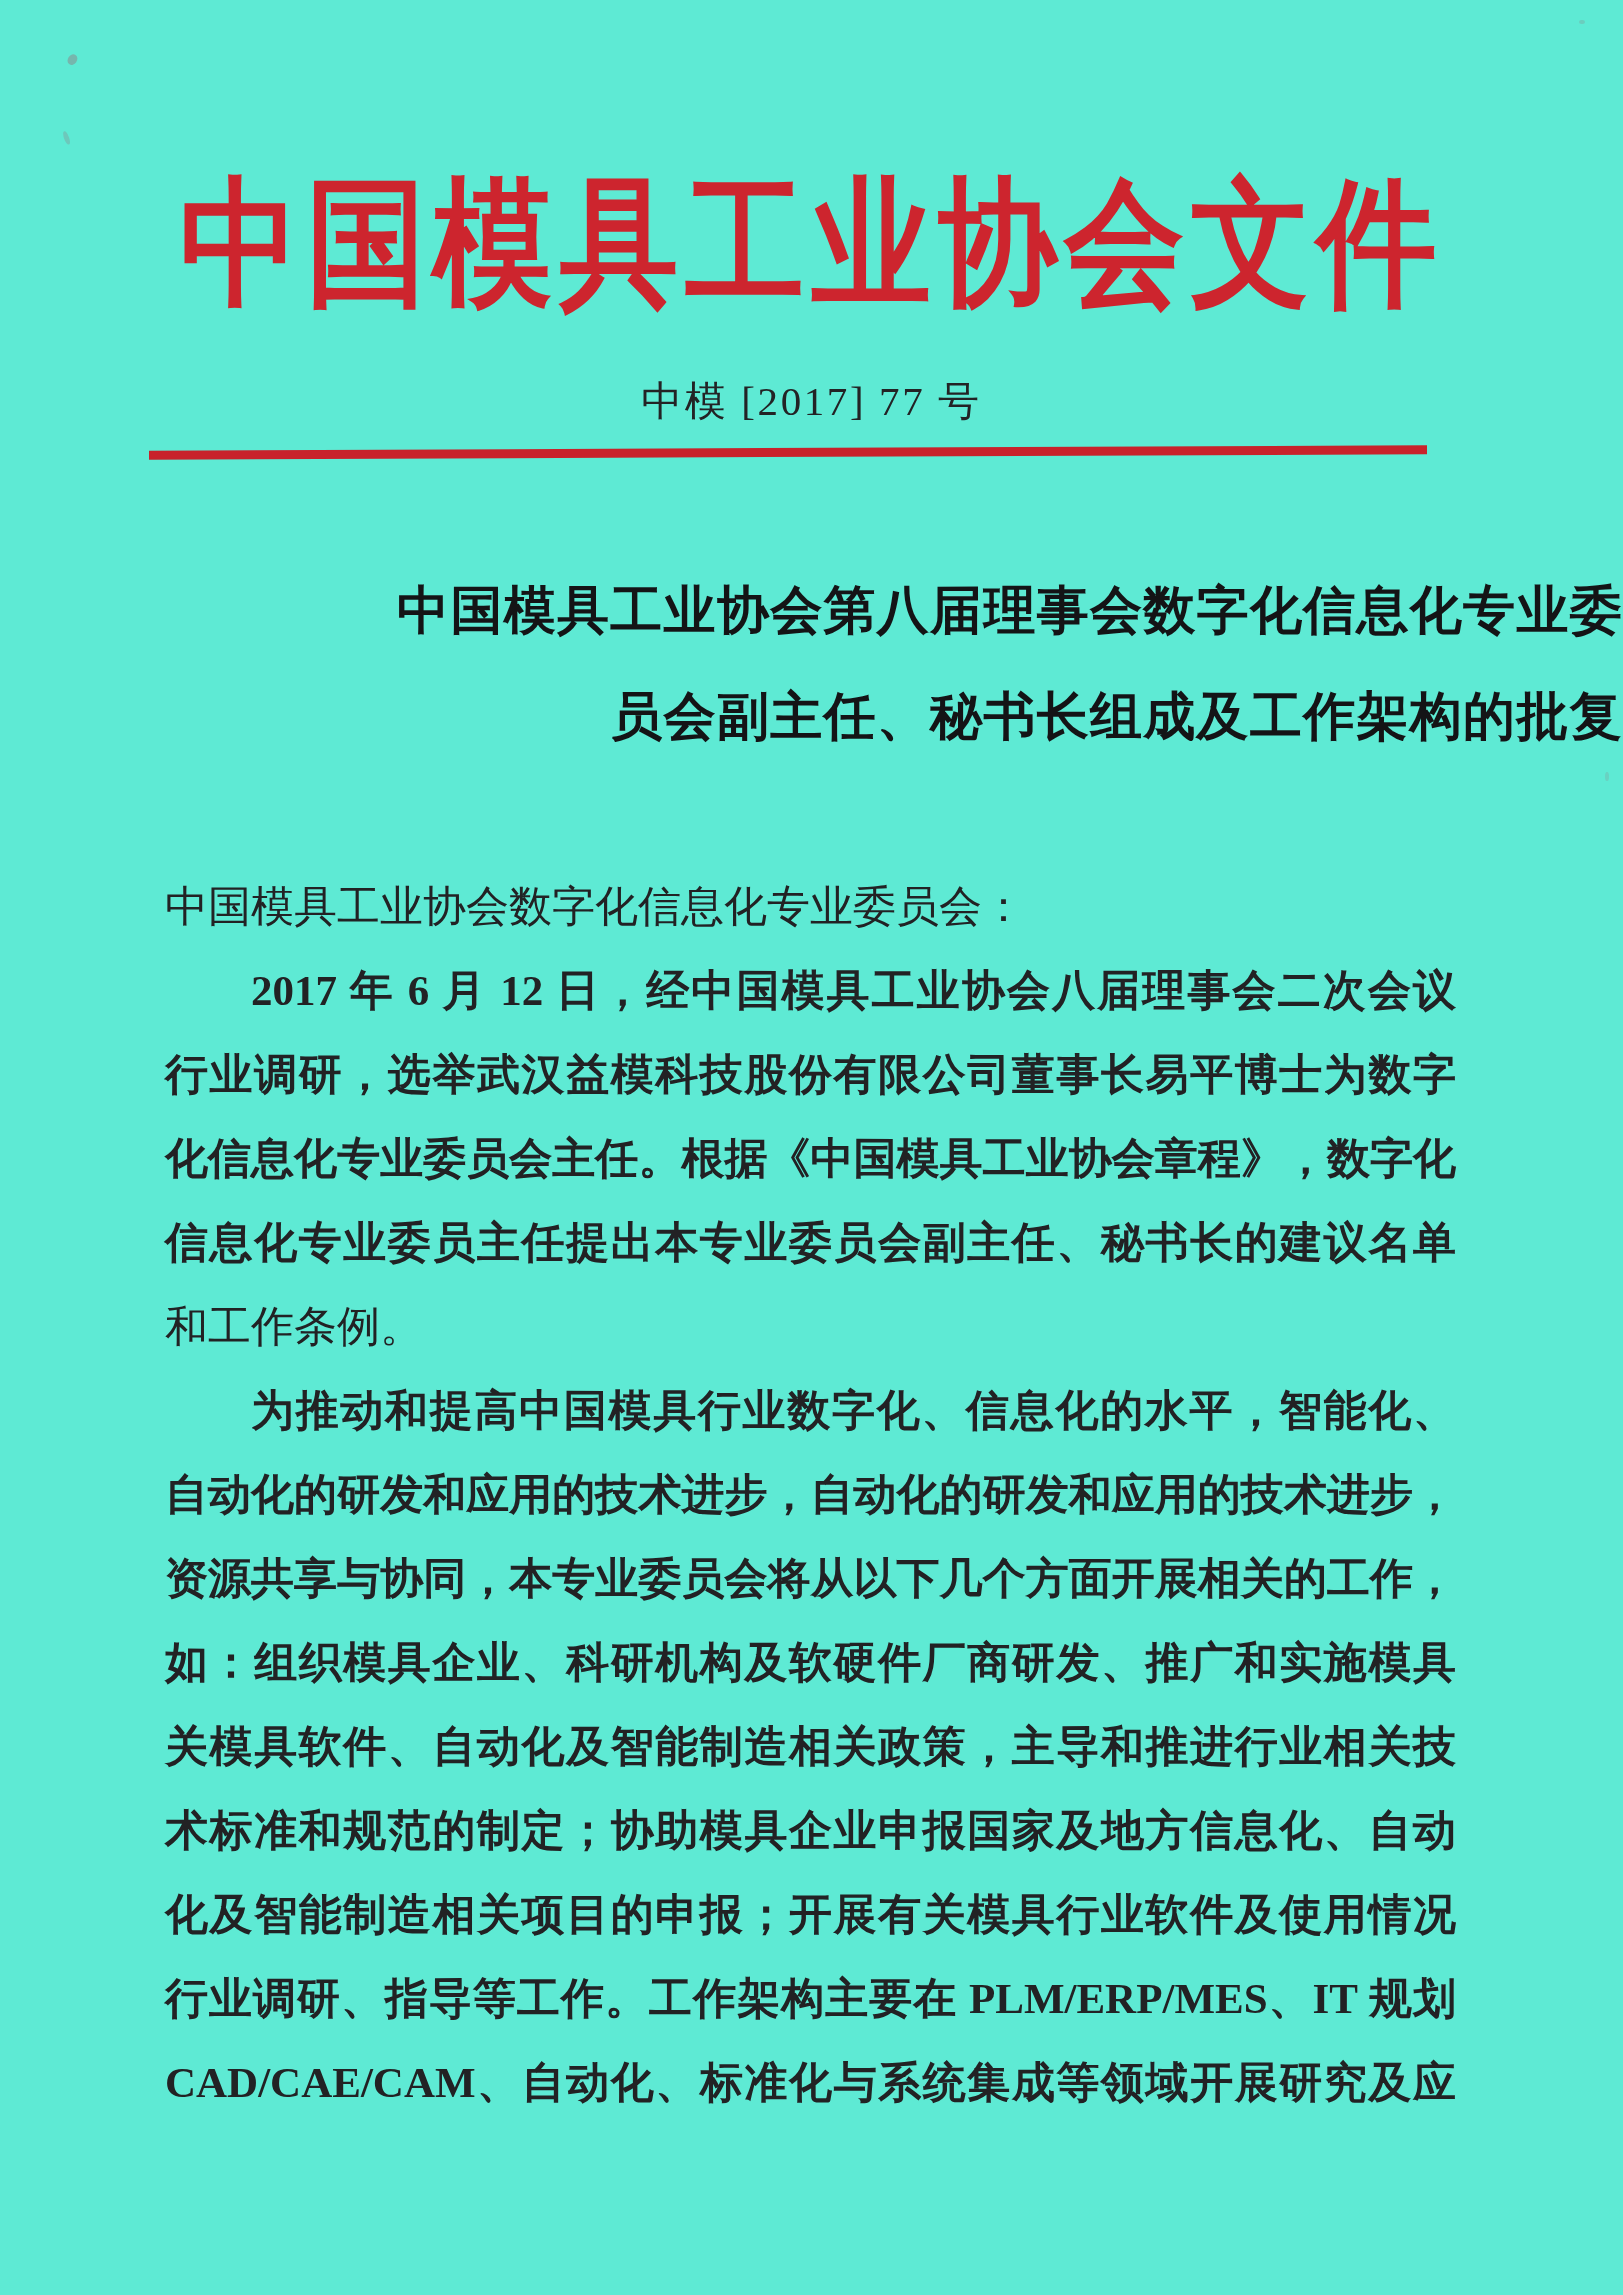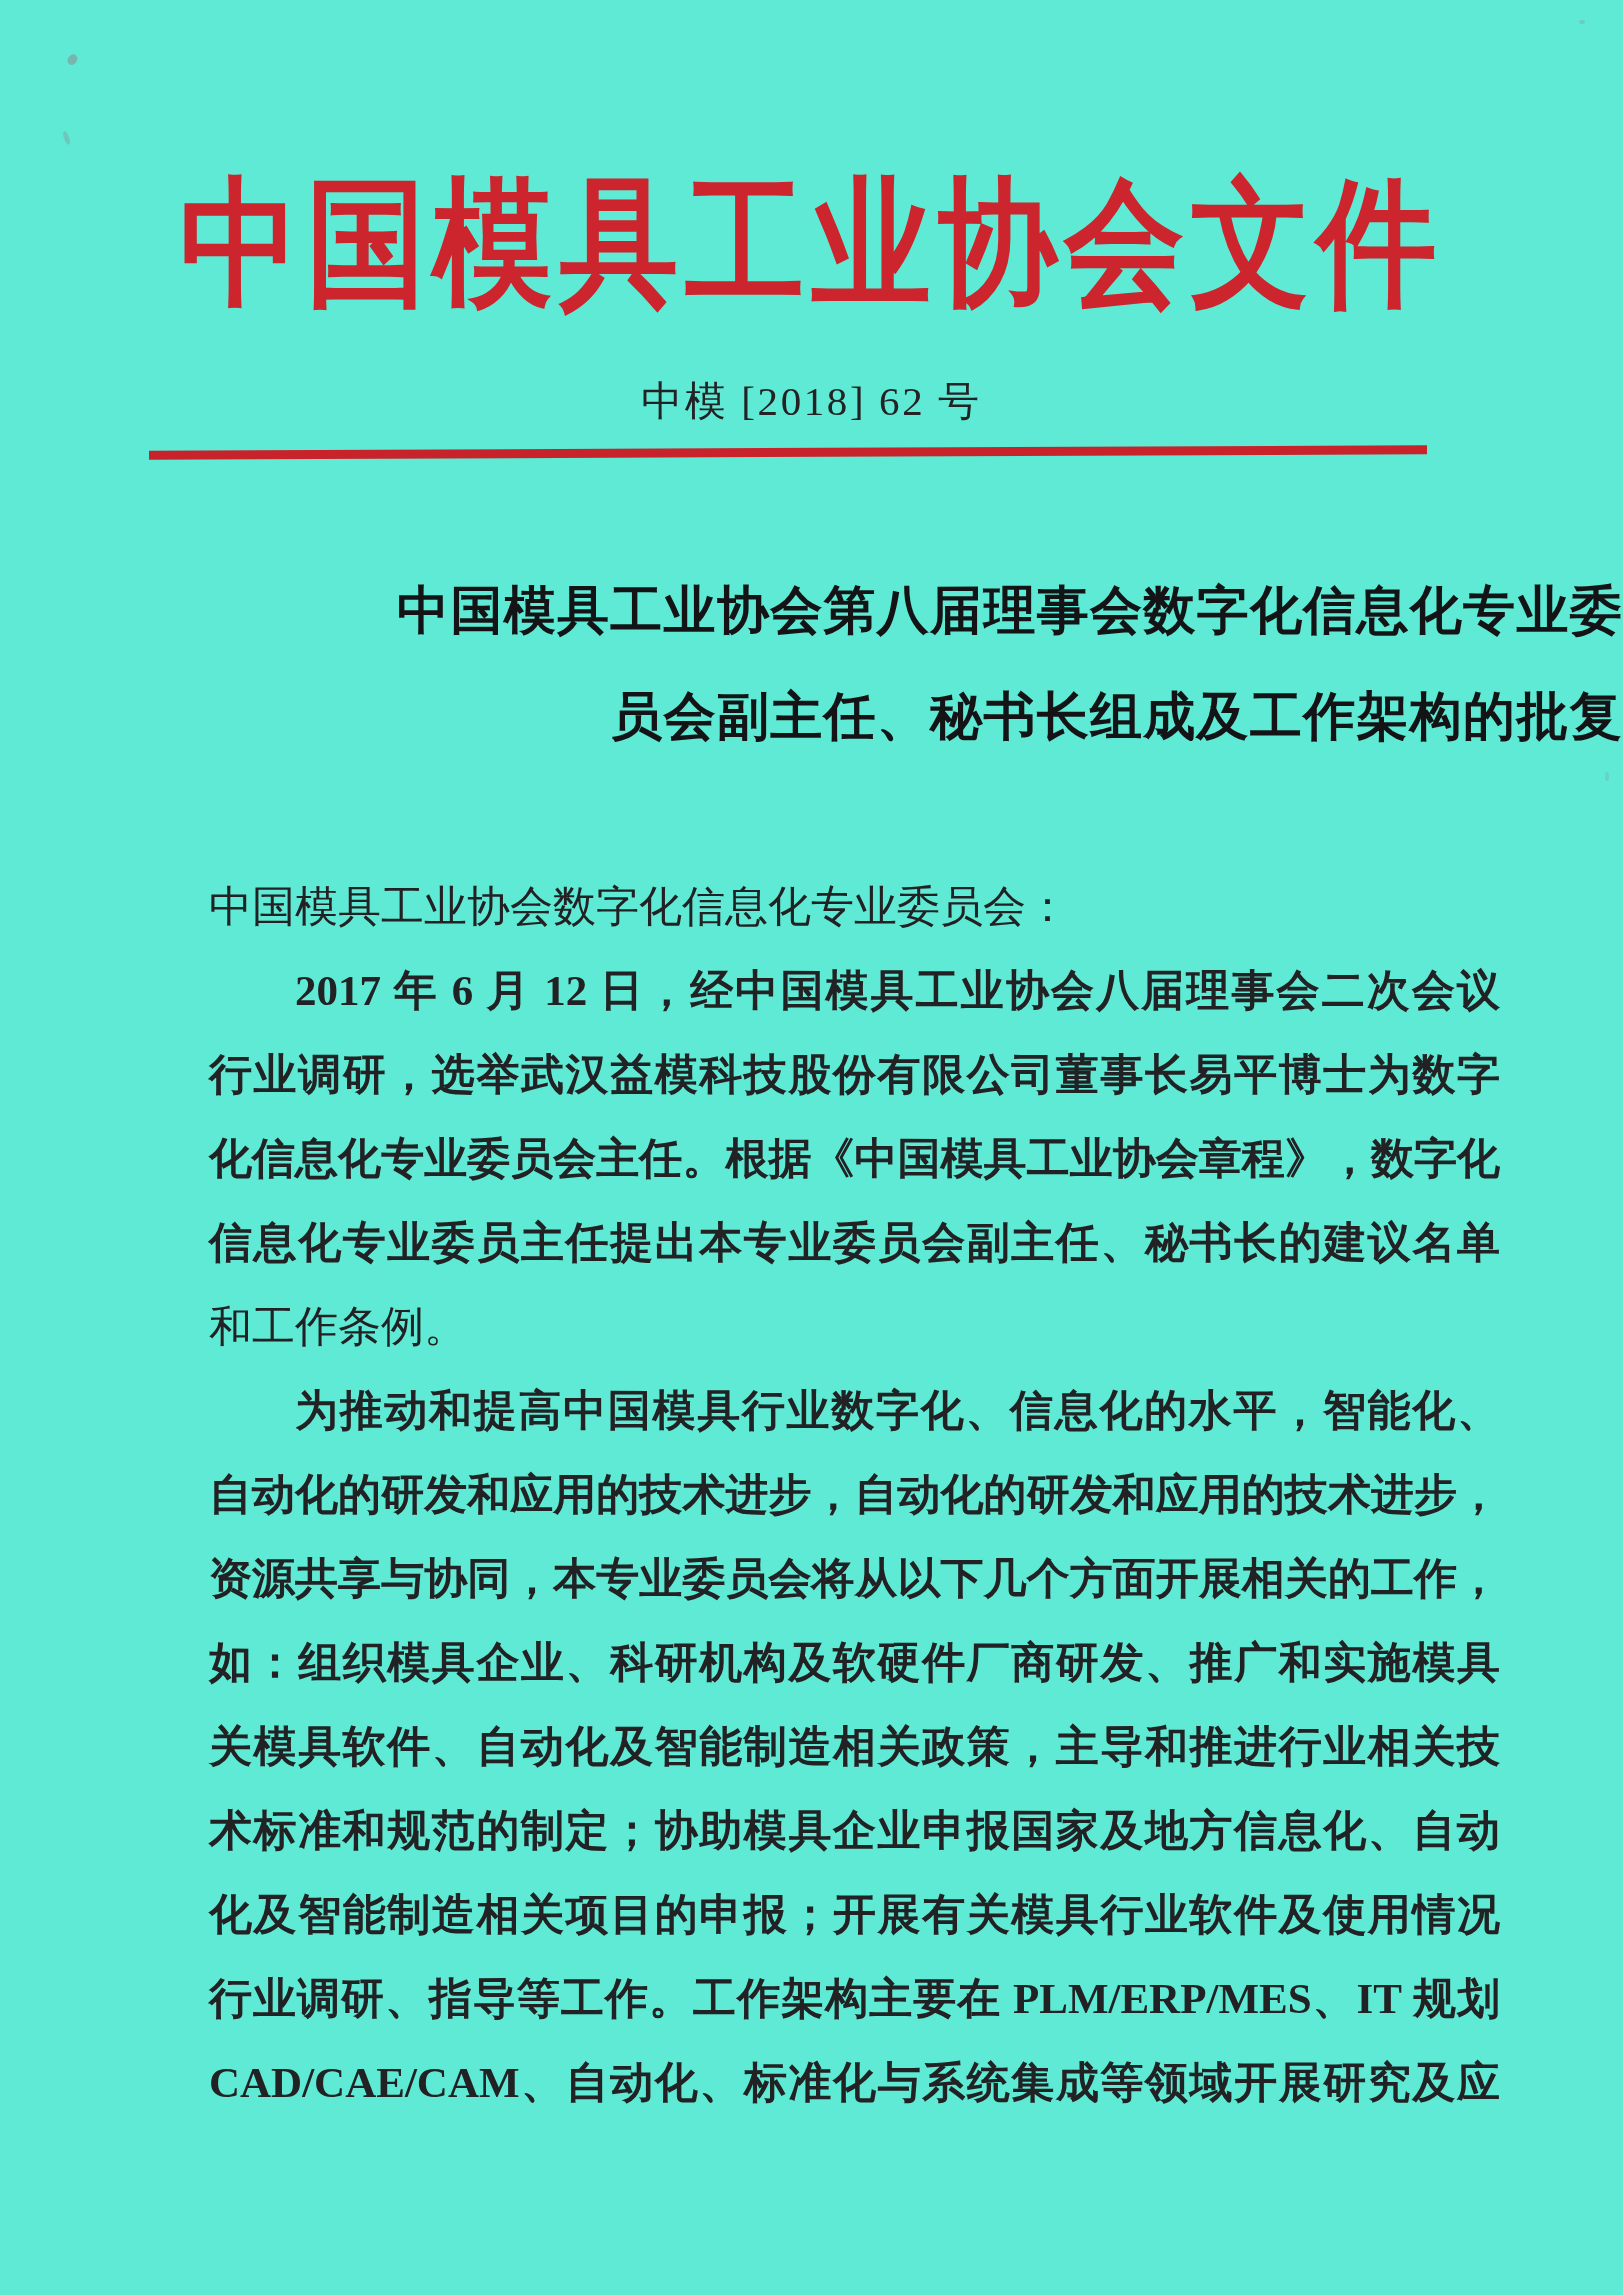--- a/index.html
+++ b/index.html
@@ -60,21 +60,20 @@
     line-height: 106px;
     white-space: nowrap;
   }
   
   .body-block {
     position: absolute;
     top: 865px; left: 165px;
     width: 1291px;
     font-size: 43px;
     color: #222224;
-    margin-left: 44px;
   }
   .b-line {
     height: 84px;
     line-height: 84px;
     white-space: nowrap;
   }
   .jl {
     white-space: normal;
     text-align: justify;
     text-align-last: justify;
@@ -98,21 +97,21 @@
 
 <div class="page">
 
   <div class="speck s1"></div>
   <div class="speck s2"></div>
   <div class="speck s3"></div>
   <div class="speck s4"></div>
 
   <div class="org-title">中国模具工业协会文件</div>
 
-  <div class="doc-number">中模 [2018] 62 号</div>
+  <div class="doc-number">中模 [2017] 77 号</div>
 
   <div class="red-rule"></div>
 
   <div class="doc-title">
     <div class="t-line">中国模具工业协会第八届理事会数字化信息化专业委</div>
     <div class="t-line">员会副主任、秘书长组成及工作架构的批复</div>
   </div>
 
   <div class="body-block">
     <div class="b-line">中国模具工业协会数字化信息化专业委员会：</div>

